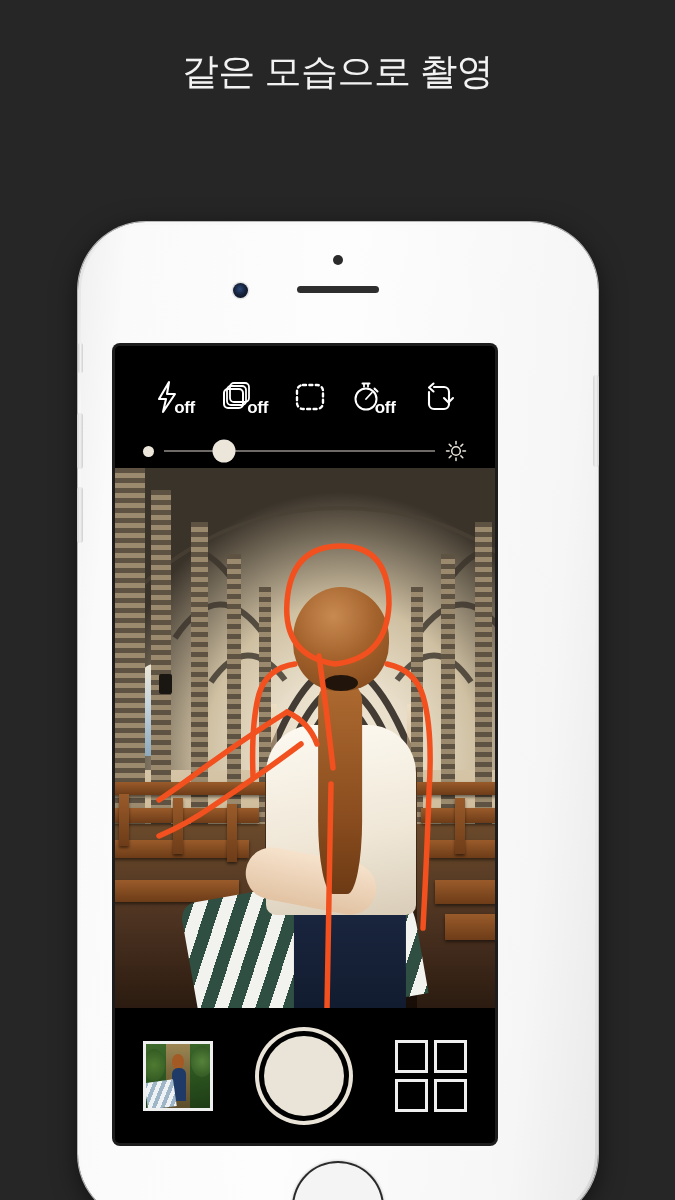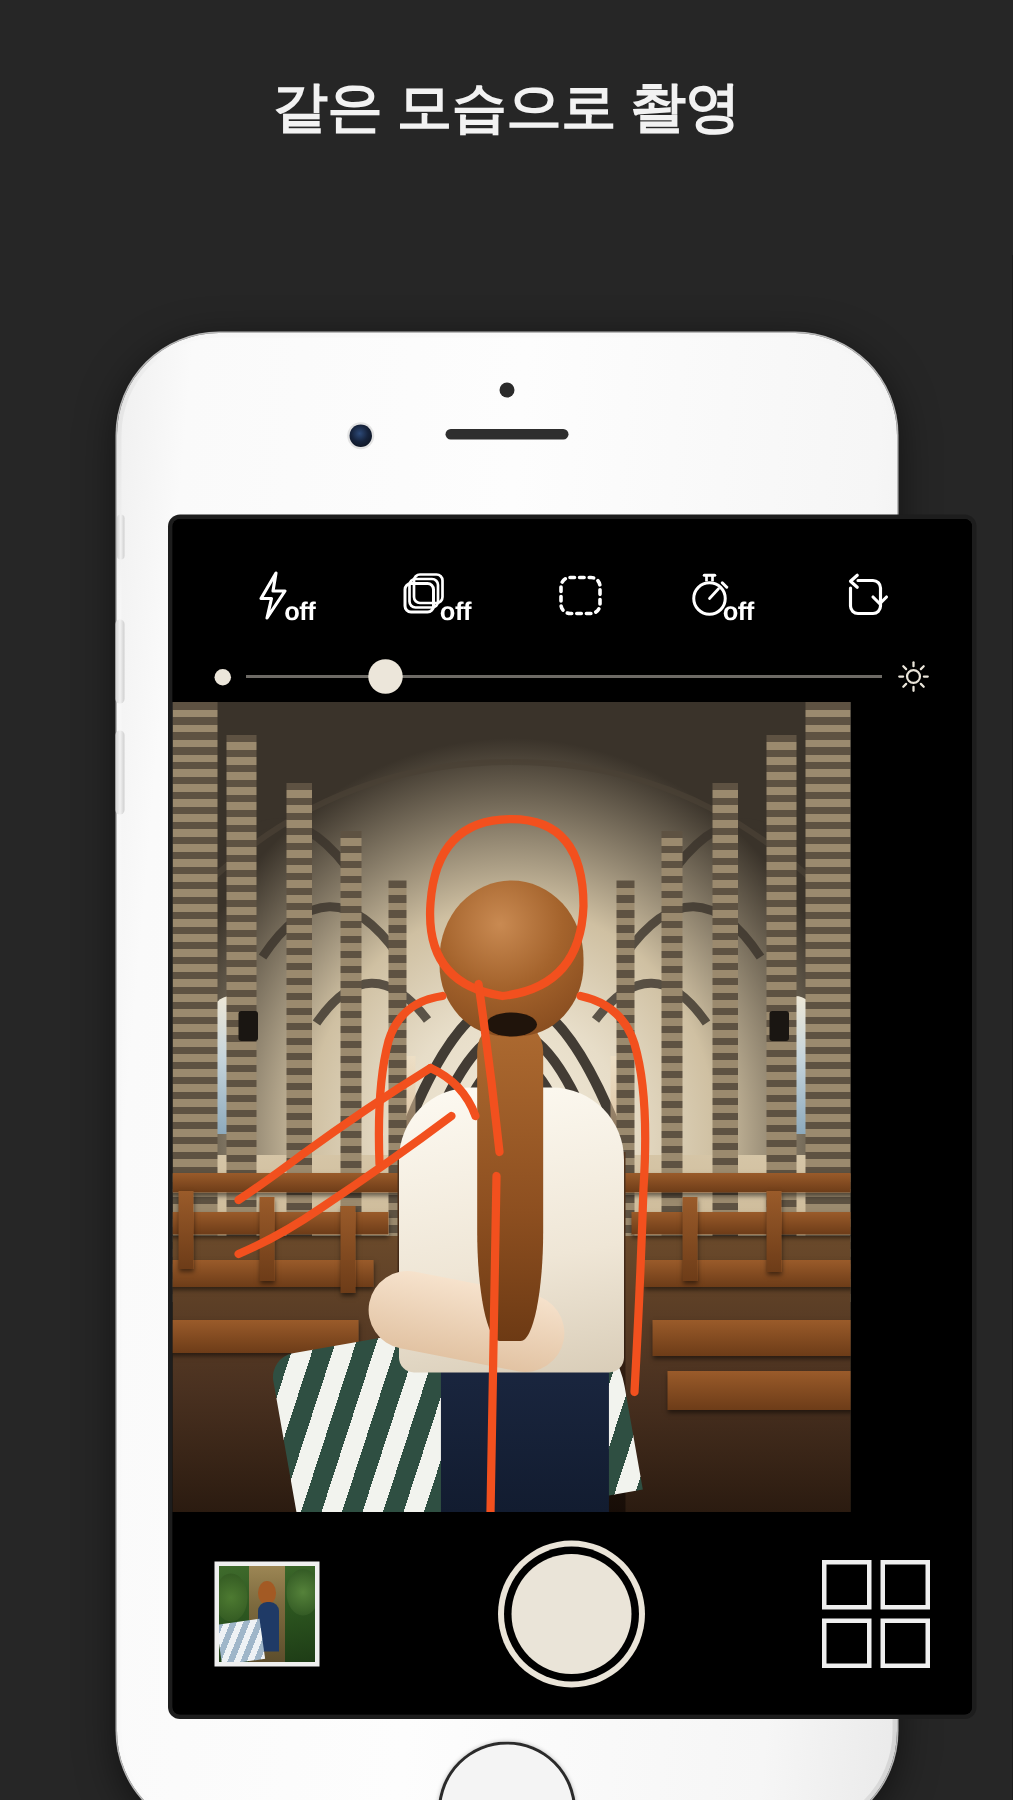--- a/index.html
+++ b/index.html
@@ -10,21 +10,21 @@
     font-family:"Liberation Sans","DejaVu Sans",sans-serif;
   }
 
   
   .headline{
     position:absolute; left:0; top:46px; width:675px;
     text-align:center; color:#f2f2f2;
     font-size:37px; line-height:52px; font-weight:400;
     letter-spacing:-0.5px;
   }
-  .headline .l2{ display:block;font-weight:bold; }
+  .headline .l2{ display:block; }
 
   
   .phone{
     position:absolute; left:78px; top:222px;
     width:520px; height:1000px;
     background:linear-gradient(100deg,#dcdcdc 0%,#f7f7f7 5%,#fbfbfb 40%,#f4f4f4 78%,#e2e2e2 95%,#cfcfcf 100%);
     border-radius:68px;
     box-shadow:0 0 0 1px #b9b9b9, 0 6px 26px rgba(0,0,0,.55);
   }
   .phone-inner{
@@ -49,21 +49,21 @@
   
   .home{
     position:absolute; left:50%; transform:translateX(-50%); bottom:-34px;
     width:92px; height:92px; border-radius:50%;
     background:#f4f4f4;
     box-shadow:inset 0 0 0 2px #2a2a2a, 0 0 3px rgba(0,0,0,.25);
   }
 
   
   .screen{
-    position:absolute; left:34px; top:121px; width:533px; height:797px;
+    position:absolute; left:34px; top:121px; width:380px; height:797px;
     background:#000; border-radius:5px; overflow:hidden;
     box-shadow:0 0 0 3px #1d1d1d;
   }
 
   
   .toolbar{ position:absolute; left:0; top:0; width:100%; height:122px; background:#000; }
   .tool-row{ display:flex; justify-content:space-around; align-items:center; padding:28px 26px 0; }
   .tool{ position:relative; display:flex; align-items:flex-end; height:40px; cursor:pointer; }
   .tool svg{ display:block; }
   .tool .off{

